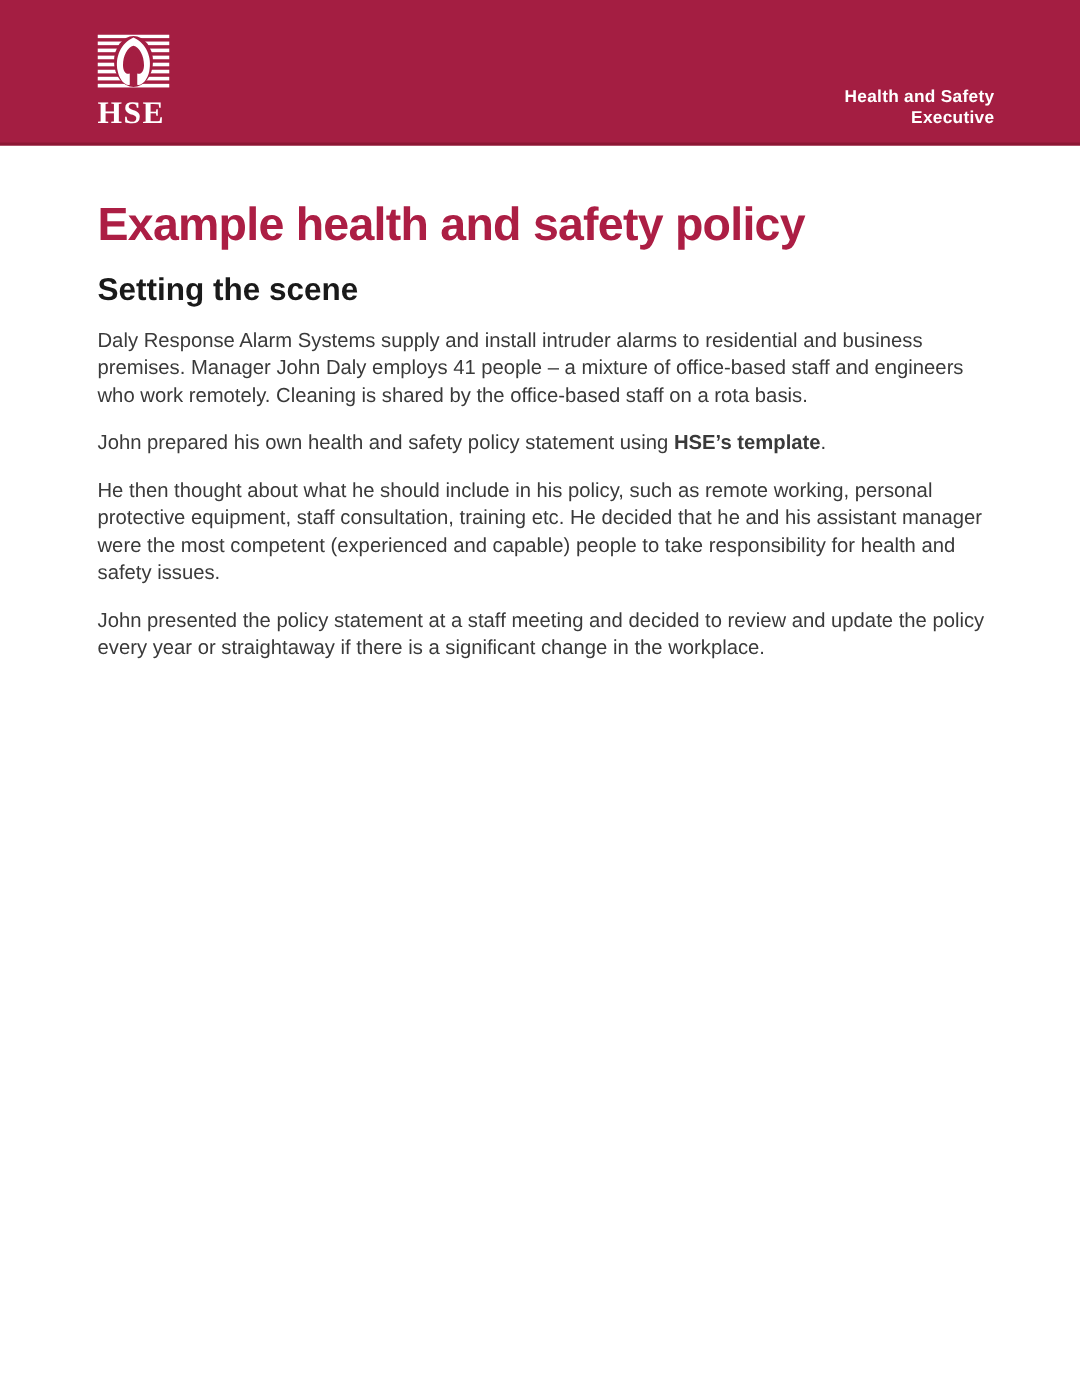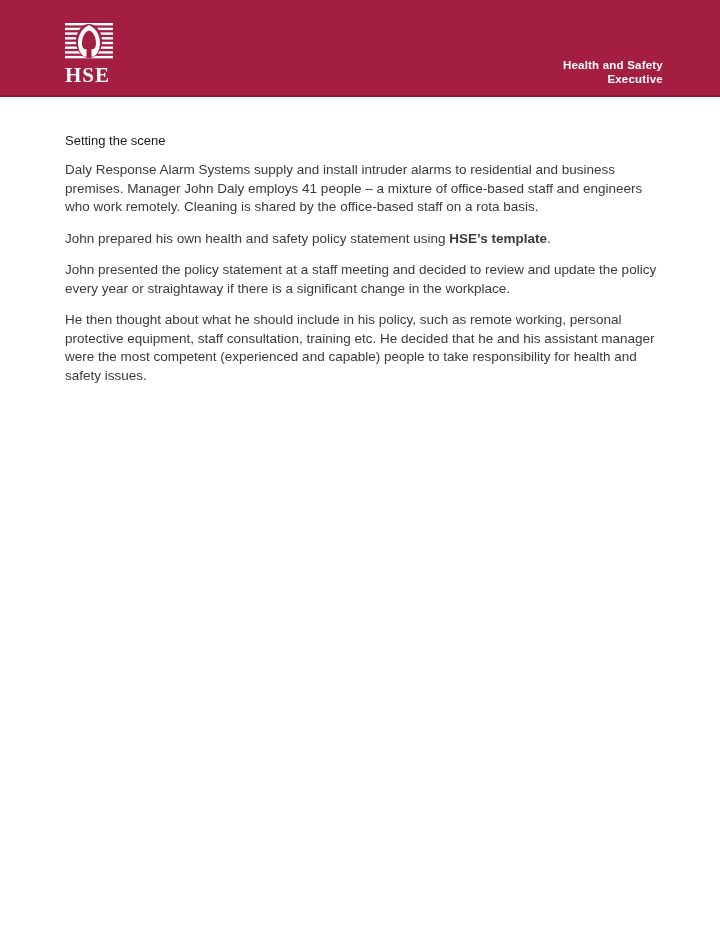--- a/index.html
+++ b/index.html
@@ -58,22 +58,22 @@
   .doc-title {
     margin: 0 0 15px 0;
     font-size: 31px;
     font-weight: bold;
     letter-spacing: -0.5px;
     color: var(--accent, #ac1e44);
     line-height: 1.05;
   }
   .section-heading {
     margin: 0 0 13px 0;
-    font-size: 13px;
-    font-weight: normal;
+    font-size: 21px;
+    font-weight: bold;
     color: var(--heading_text, #1a1a1a);
     line-height: 1.1;
   }
   .content p {
     margin: 0 0 13px 0;
     font-size: 13.5px;
     line-height: 18.5px;
     color: var(--body_text, #3a3a3a);
     max-width: 596px;
   }
@@ -111,26 +111,27 @@
 
     <div class="org-name">
       <div>Health and Safety</div>
       <div>Executive</div>
     </div>
 
   </header>
 
   <main class="content">
 
+    <h1 class="doc-title">Example health and safety policy</h1>
 
     <h2 class="section-heading">Setting the scene</h2>
 
     <p>Daly Response Alarm Systems supply and install intruder alarms to residential and business premises. Manager John Daly employs 41 people – a mixture of office-based staff and engineers who work remotely. Cleaning is shared by the office-based staff on a rota basis.</p>
 
     <p><span>John prepared his own health and safety policy statement using </span><strong>HSE’s template</strong><span>.</span></p>
 
+    <p>He then thought about what he should include in his policy, such as remote working, personal protective equipment, staff consultation, training etc. He decided that he and his assistant manager were the most competent (experienced and capable) people to take responsibility for health and safety issues.</p>
+
     <p>John presented the policy statement at a staff meeting and decided to review and update the policy every year or straightaway if there is a significant change in the workplace.</p>
-
-    <p>He then thought about what he should include in his policy, such as remote working, personal protective equipment, staff consultation, training etc. He decided that he and his assistant manager were the most competent (experienced and capable) people to take responsibility for health and safety issues.</p>
 
   </main>
 
 </div>
 
 </body></html>

